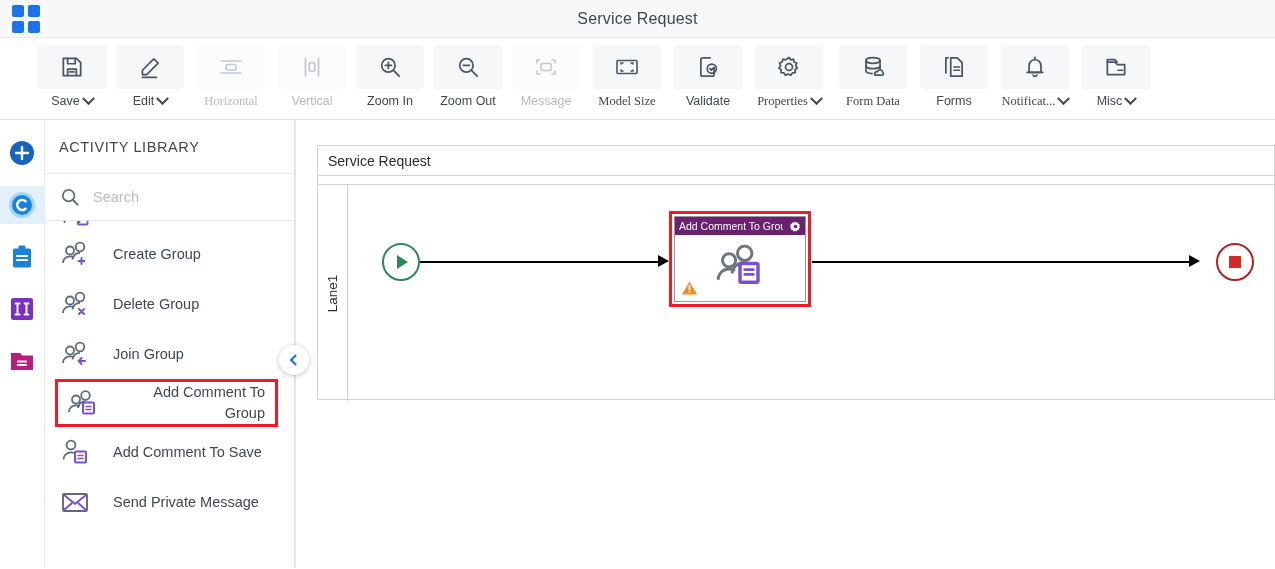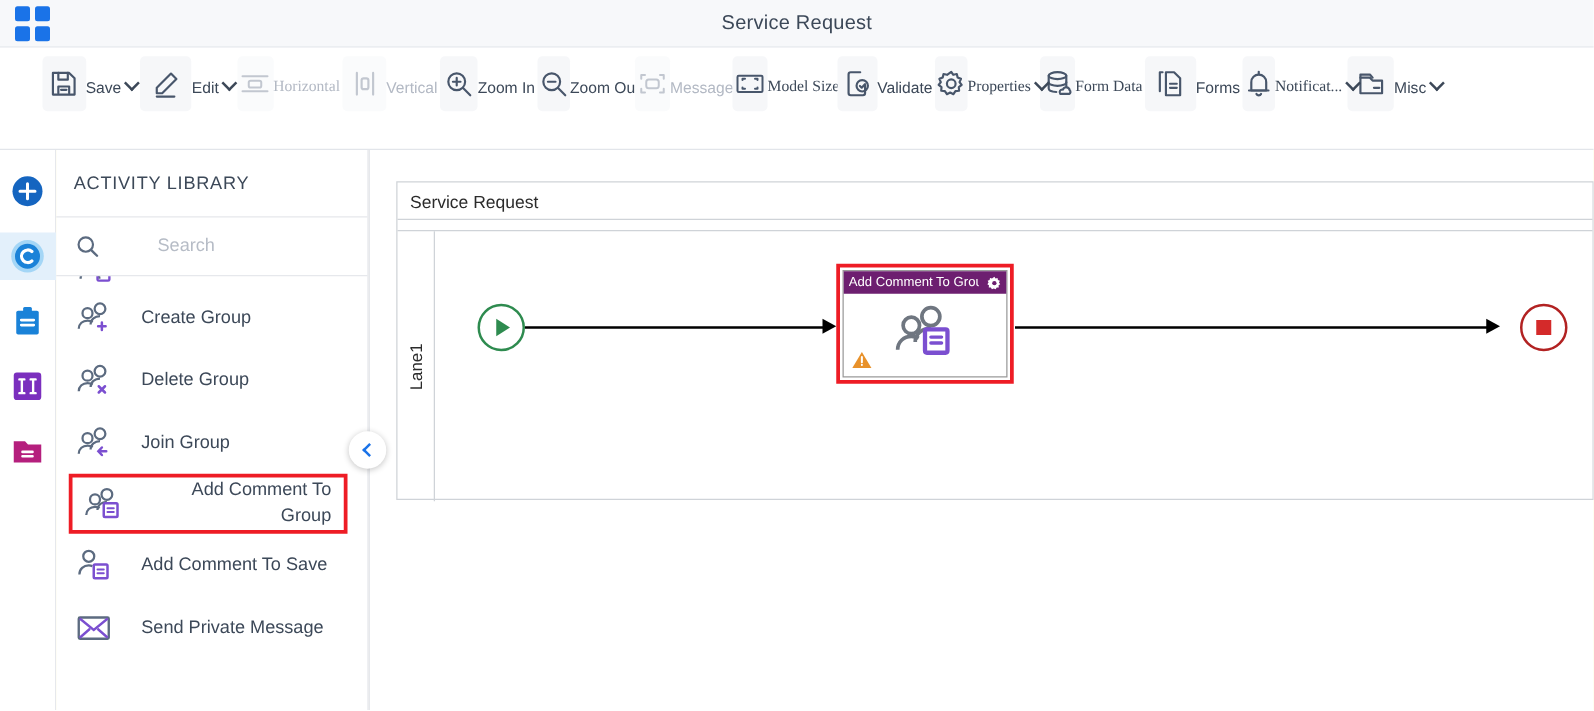--- a/index.html
+++ b/index.html
@@ -51,21 +51,21 @@
     border-bottom: 1px solid #e2e5ea;
     display: flex;
     align-items: flex-start;
     padding-left: 34px;
     gap: 2px;
   }
   .tb-btn {
     width: 76px;
     padding-top: 7px;
     display: flex;
-    flex-direction: row;
+    flex-direction: column;
     align-items: center;
     cursor: pointer;
     user-select: none;
   }
   .tb-btn.wide { width: 82px; font-family: Liberation Serif, serif; }
   .tb-icon {
     width: 68px; height: 44px;
     background: #f6f7f9;
     border-radius: 4px;
     display: flex;
@@ -92,21 +92,21 @@
   }
   svg.ic { display:block; }
   .ic-stroke { fill: none; stroke: #48566b; stroke-width: 1.6; stroke-linecap: round; stroke-linejoin: round; }
   .ic-stroke-dim { fill: none; stroke: #c2c7d0; stroke-width: 1.6; stroke-linecap: round; stroke-linejoin: round; }
 
   
   .workspace {
     position: relative;
     height: 448px;
     display: flex;
-    background: #fef9c3;
+    background: #ec4899;
   }
 
   
   .rail {
     width: 45px;
     background: #ffffff;
     border-right: 1px solid #e6e8ec;
     padding-top: 14px;
     display: flex;
     flex-direction: column;
@@ -139,21 +139,20 @@
     letter-spacing: .6px;
     color: #3c4858;
     border-bottom: 1px solid #e6e8ec;
   }
   .panel-search {
     height: 47px;
     display: flex; align-items: center;
     gap: 10px;
     padding-left: 14px;
     border-bottom: 1px solid #e6e8ec;
-    justify-content: space-between;
   }
   .panel-search input {
     border: 0; outline: 0;
     font-size: 14.5px;
     font-family: "Liberation Sans", sans-serif;
     color: #3c4858;
     background: transparent;
     width: 170px;
   }
   .panel-search input::placeholder { color: #b6bcc6; }

